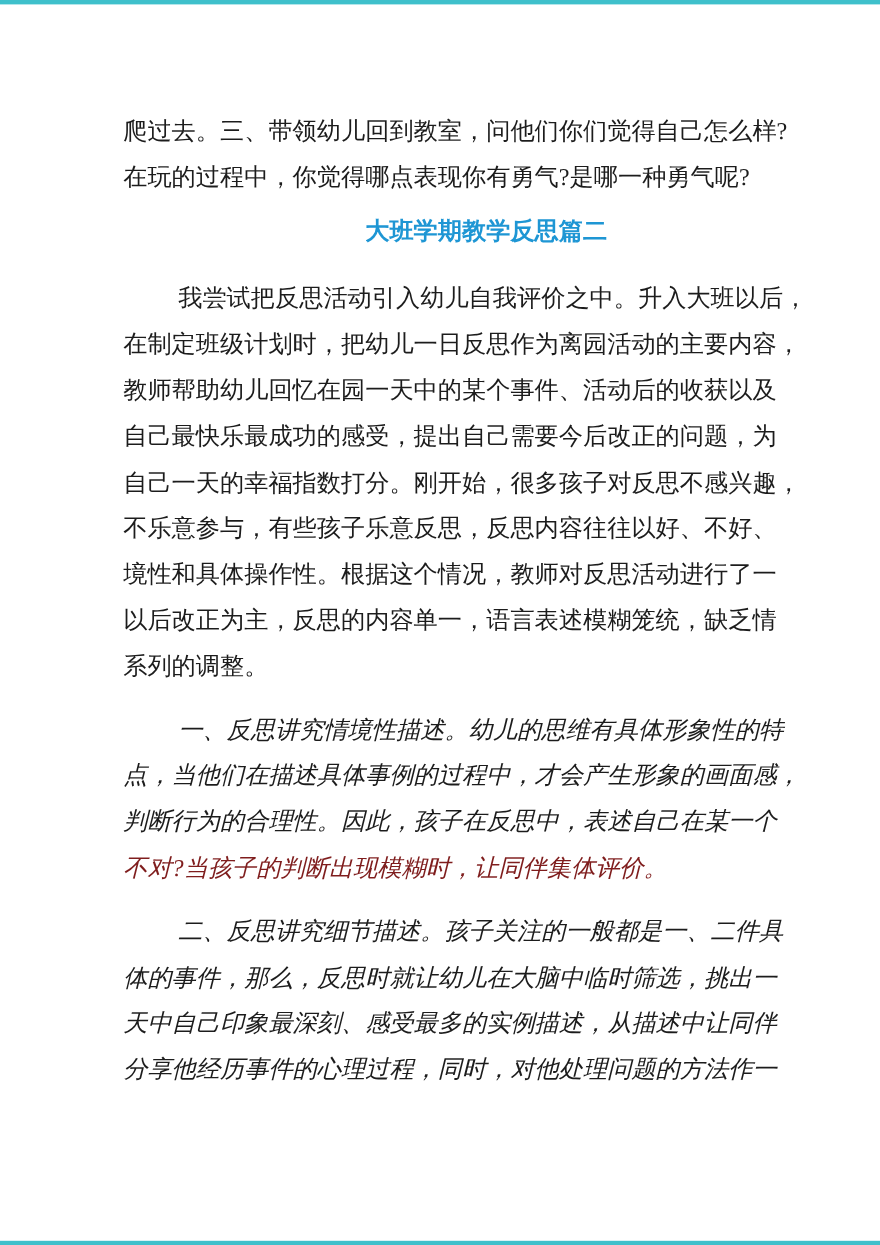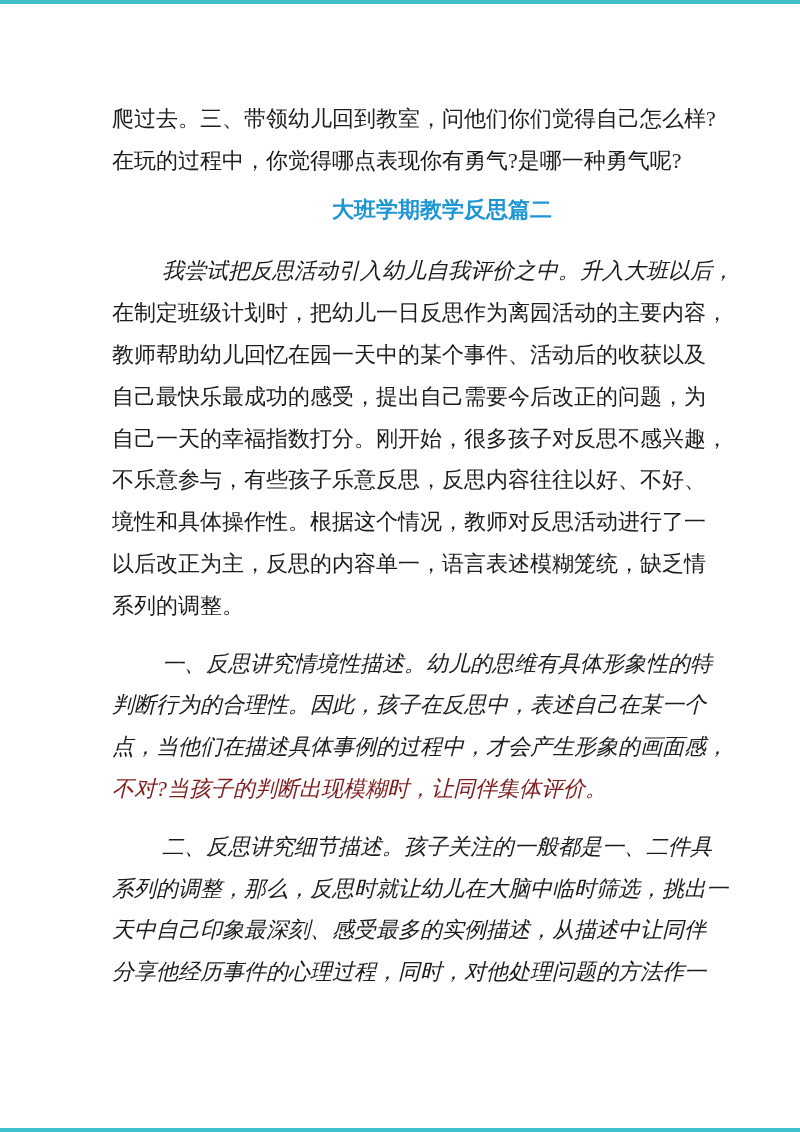--- a/index.html
+++ b/index.html
@@ -70,37 +70,37 @@
 
 <div class="content">
     <div class="para">
       <div class="line" style="color: rgb(28, 28, 28);">爬过去。三、带领幼儿回到教室，问他们你们觉得自己怎么样?</div>
       <div class="line" style="color: rgb(28, 28, 28);">在玩的过程中，你觉得哪点表现你有勇气?是哪一种勇气呢?</div>
     </div>
     <div class="heading">
       <div class="line" style="color: rgb(30, 150, 212);">大班学期教学反思篇二</div>
     </div>
     <div class="para">
-      <div class="line indent" style="color: rgb(28, 28, 28); font-style: italic;">我尝试把反思活动引入幼儿自我评价之中。升入大班以后，</div>
+      <div class="line indent" style="color: rgb(28, 28, 28);">我尝试把反思活动引入幼儿自我评价之中。升入大班以后，</div>
       <div class="line" style="color: rgb(28, 28, 28);">在制定班级计划时，把幼儿一日反思作为离园活动的主要内容，</div>
       <div class="line" style="color: rgb(28, 28, 28);">教师帮助幼儿回忆在园一天中的某个事件、活动后的收获以及</div>
       <div class="line" style="color: rgb(28, 28, 28);">自己最快乐最成功的感受，提出自己需要今后改正的问题，为</div>
       <div class="line" style="color: rgb(28, 28, 28);">自己一天的幸福指数打分。刚开始，很多孩子对反思不感兴趣，</div>
       <div class="line" style="color: rgb(28, 28, 28);">不乐意参与，有些孩子乐意反思，反思内容往往以好、不好、</div>
       <div class="line" style="color: rgb(28, 28, 28);">境性和具体操作性。根据这个情况，教师对反思活动进行了一</div>
       <div class="line" style="color: rgb(28, 28, 28);">以后改正为主，反思的内容单一，语言表述模糊笼统，缺乏情</div>
       <div class="line" style="color: rgb(28, 28, 28);">系列的调整。</div>
     </div>
     <div class="para">
       <div class="line indent" style="color: rgb(28, 28, 28);">一、反思讲究情境性描述。幼儿的思维有具体形象性的特</div>
+      <div class="line" style="color: rgb(28, 28, 28);">点，当他们在描述具体事例的过程中，才会产生形象的画面感，</div>
       <div class="line" style="color: rgb(28, 28, 28);">判断行为的合理性。因此，孩子在反思中，表述自己在某一个</div>
-      <div class="line" style="color: rgb(28, 28, 28);">点，当他们在描述具体事例的过程中，才会产生形象的画面感，</div>
       <div class="line" style="color: #7f1d1d;">不对?当孩子的判断出现模糊时，让同伴集体评价。</div>
     </div>
     <div class="para">
       <div class="line indent" style="color: rgb(28, 28, 28);">二、反思讲究细节描述。孩子关注的一般都是一、二件具</div>
-      <div class="line" style="color: rgb(28, 28, 28);">系列的调整，那么，反思时就让幼儿在大脑中临时筛选，挑出一</div>
+      <div class="line" style="color: rgb(28, 28, 28);">体的事件，那么，反思时就让幼儿在大脑中临时筛选，挑出一</div>
       <div class="line" style="color: rgb(28, 28, 28);">天中自己印象最深刻、感受最多的实例描述，从描述中让同伴</div>
       <div class="line" style="color: rgb(28, 28, 28);">分享他经历事件的心理过程，同时，对他处理问题的方法作一</div>
     </div>
   </div>
 
 <div class="edge-bar bottom" style="background: rgb(63, 192, 203);"></div>
 
 </body></html>

